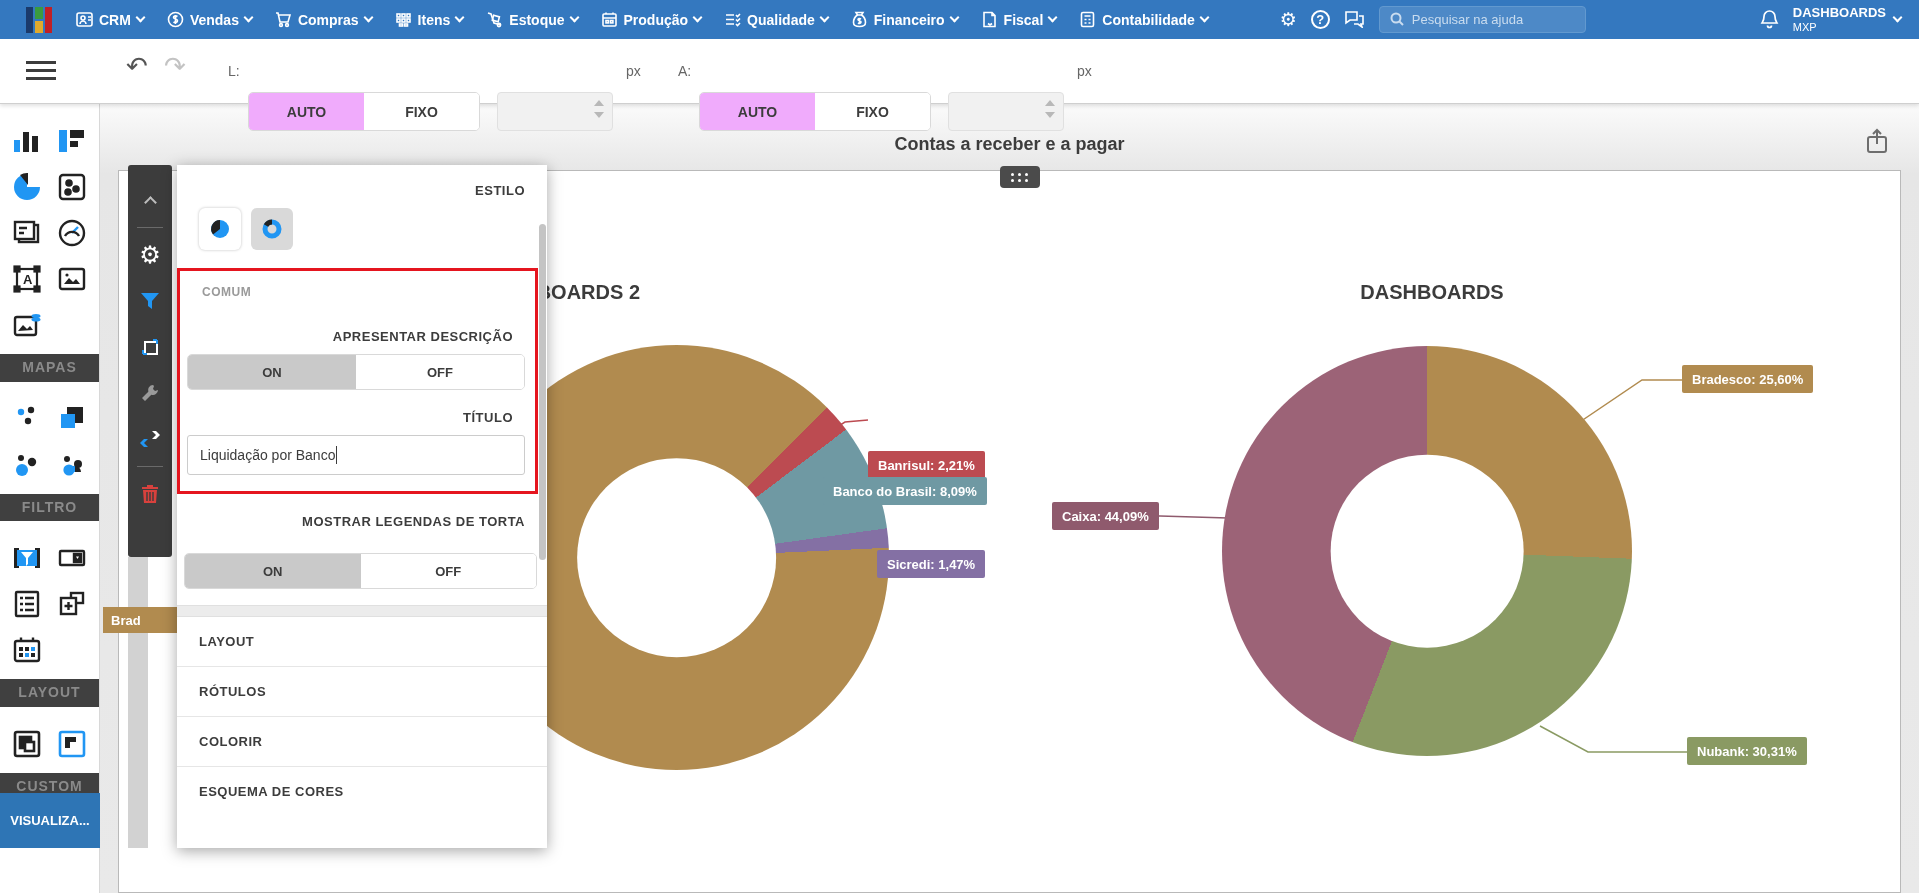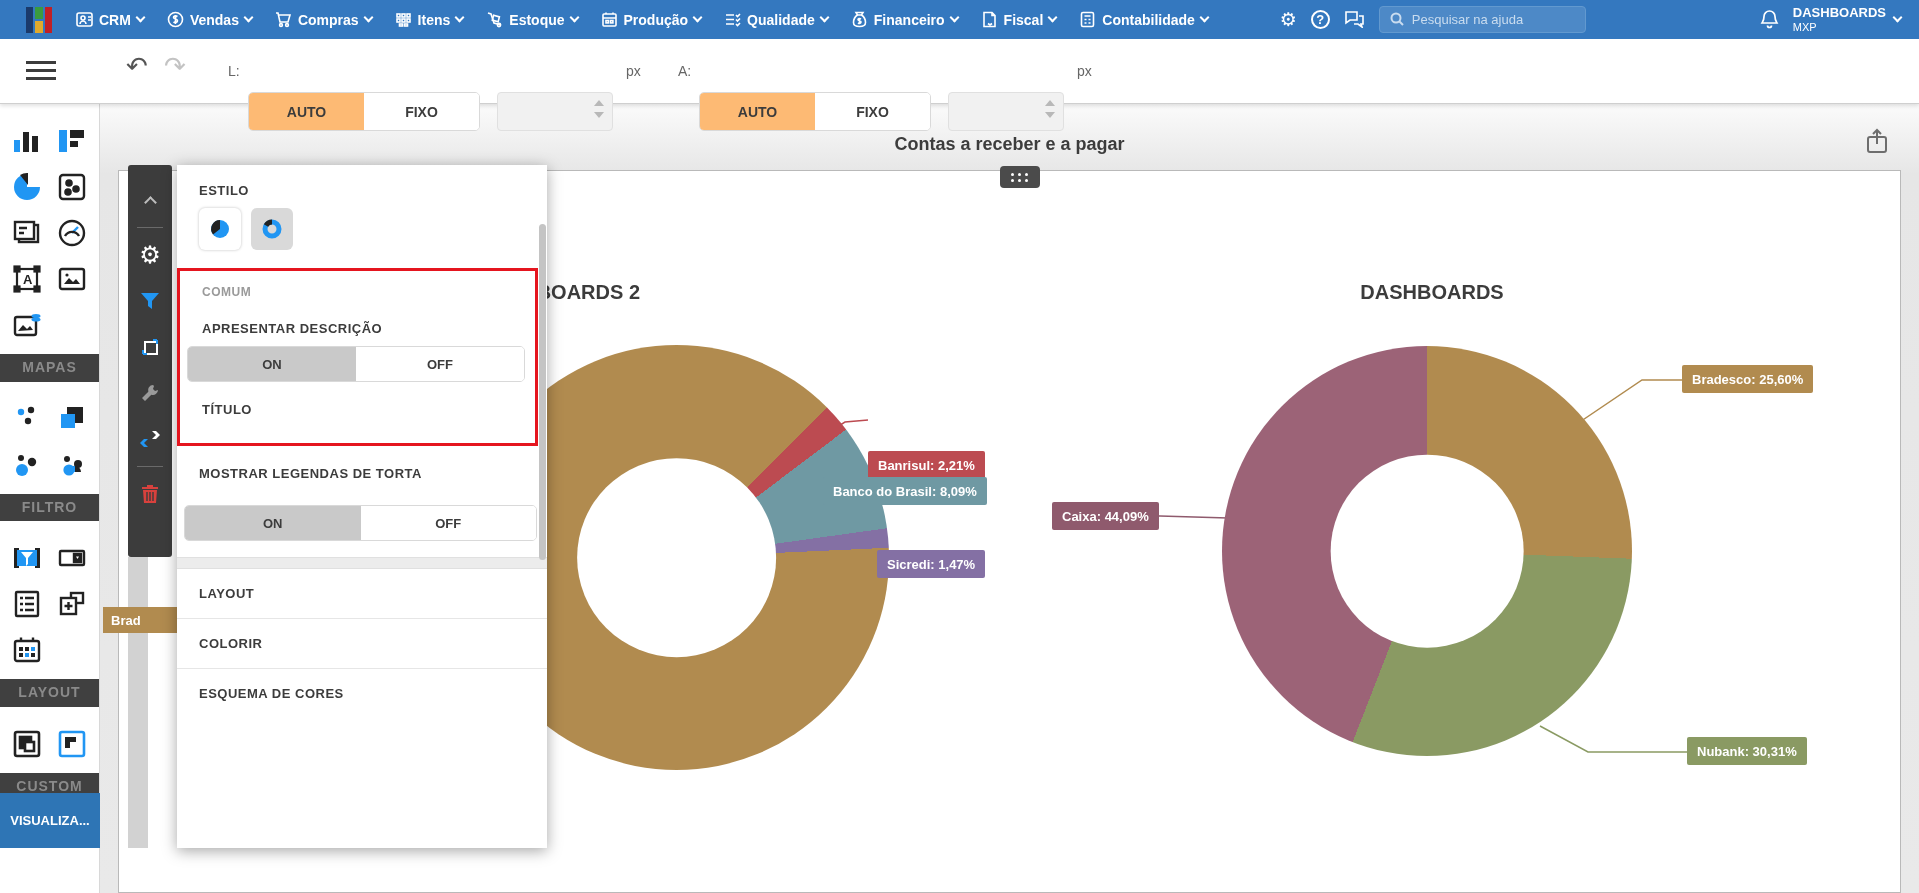--- a/index.html
+++ b/index.html
@@ -40,21 +40,21 @@
     border-bottom:1px solid #cfcfcf; box-shadow:0 2px 4px rgba(0,0,0,.12); z-index:40; }
   .hamburger { position:absolute; left:26px; top:22px; width:30px; cursor:pointer; }
   .hamburger i { display:block; height:3px; background:#3c3c3c; margin-bottom:5px; }
   .undo { position:absolute; left:126px; top:12px; font-size:26px; color:#555; cursor:pointer;}
   .redo { position:absolute; left:164px; top:12px; font-size:26px; color:#c3c3c3; cursor:pointer;}
   .tb-label { position:absolute; top:24px; font-size:14px; color:#666; }
   .seggroup { position:absolute; top:51px; display:flex; height:39px;
     border:1px solid #d9d9d9; border-radius:5px; overflow:hidden; background:#fff; top:53px;}
   .seg { width:115px; display:flex; align-items:center; justify-content:center;
     font-size:14px; font-weight:bold; color:#3c3c3c; cursor:pointer; background:#fff; }
-  .seg.sel { background:#fdba74; }
+  .seg.sel { background:#f0abfc; }
   .spinner { position:absolute; top:53px; width:116px; height:39px; background:#f1f1f1;
     border:1px solid #e0e0e0; border-radius:4px; }
   .spinner .arrows { position:absolute; right:8px; top:7px; display:flex; flex-direction:column; gap:6px;}
   .spinner .up { width:0;height:0;border-left:5px solid transparent;border-right:5px solid transparent;border-bottom:6px solid #b8b8b8;}
   .spinner .dn { width:0;height:0;border-left:5px solid transparent;border-right:5px solid transparent;border-top:6px solid #b8b8b8;}
 
   
   .sidebar { position:absolute; left:0; top:104px; width:100px; height:789px; background:#fff;
     border-right:1px solid #d8d8d8; z-index:30; }
   .icon-grid { display:flex; flex-wrap:wrap; justify-content:space-around; padding:14px 4px 6px 4px; }
@@ -100,28 +100,28 @@
     overflow:hidden; z-index:58; }
 
   
   .panel { position:absolute; left:177px; top:165px; width:370px; height:683px; background:#fff;
     box-shadow:0 3px 14px rgba(0,0,0,.35); z-index:70; overflow:hidden; }
   .panel-head { height:56px; border-bottom:1px solid #e3e3e3; display:flex; align-items:center;
     padding:0 20px; }
   .panel-head .ttl { font-size:14px; font-weight:bold; letter-spacing:1px; color:#3c3c3c; }
   .close-x { margin-left:auto; font-size:22px; color:#3c3c3c; cursor:pointer; line-height:1; }
   .p-section { padding:18px 22px; }
-  .p-label { font-size:13px; font-weight:bold; color:#3c3c3c; letter-spacing:.5px; margin-bottom:10px;}
+  .p-label { font-size:13px; font-weight:bold; color:#3c3c3c; letter-spacing:.5px; margin-bottom:10px;text-align:right;}
   .style-btns { display:flex; gap:10px; }
   .style-btn { width:42px; height:42px; border-radius:6px; background:#fff; display:flex;
     align-items:center; justify-content:center; cursor:pointer; box-shadow:0 0 3px rgba(0,0,0,.25);}
   .style-btn.sel { background:#d9d9d9; box-shadow:none; }
   .redbox { border:3px solid #e5151f; margin-right:9px; padding:14px 0 16px 0; }
   .redbox .inner { padding:0 22px; }
-  .grey-label { font-size:12px; font-weight:bold; color:#9a9a9a; letter-spacing:.5px; margin-bottom:22px;}
+  .grey-label { font-size:12px; font-weight:bold; color:#9a9a9a; letter-spacing:.5px; margin-bottom:30px;}
   .toggle { display:flex; height:36px; border:1px solid #d9d9d9; border-radius:5px; overflow:hidden;
     margin:10px 10px 0 7px; }
   .tg { flex:1; display:flex; align-items:center; justify-content:center; font-size:13px;
     font-weight:bold; color:#3c3c3c; background:#fff; cursor:pointer; }
   .tg.sel { background:#c9c9c9; }
   .titulo-input { margin:10px 10px 0 7px; height:40px; border:1px solid #ccc; border-radius:3px;
     display:flex; align-items:center; padding:0 12px; font-size:14px; color:#3c3c3c; cursor:text; background:#fff;}
   .caret { display:inline-block; width:1px; height:18px; background:#3c3c3c; margin-left:1px; }
   .gapband { height:12px; background:#ececec; border-top:1px solid #e0e0e0; border-bottom:1px solid #e0e0e0;}
   .p-row { padding:17px 22px; font-size:13px; font-weight:bold; color:#3c3c3c; letter-spacing:.5px;
@@ -576,29 +576,34 @@
       <div class="grey-label">COMUM</div>
       <div class="p-label">APRESENTAR DESCRIÇÃO</div>
     </div>
     <div class="toggle">
       <div class="tg sel">ON</div>
       <div class="tg">OFF</div>
     </div>
     <div class="inner" style="margin-top:20px">
       <div class="p-label">TÍTULO</div>
     </div>
+    <div class="titulo-input">
+      <span>Liquidação por Banco</span>
+        <span class="caret"></span>
+    </div>
   </div>
 
   <div class="p-section" style="padding-top:20px">
     <div class="p-label">MOSTRAR LEGENDAS DE TORTA</div>
   </div>
   <div class="toggle" style="margin-top:-4px">
     <div class="tg sel">ON</div>
     <div class="tg">OFF</div>
   </div>
 
   <div class="gapband" style="margin-top:16px"></div>
   <div class="p-row" style="border-top:none">LAYOUT</div>
+  <div class="p-row">RÓTULOS</div>
   <div class="p-row">COLORIR</div>
   <div class="p-row">ESQUEMA DE CORES</div>
 
   <div class="scrollthumb"></div>
 </div>
 
 </body></html>

